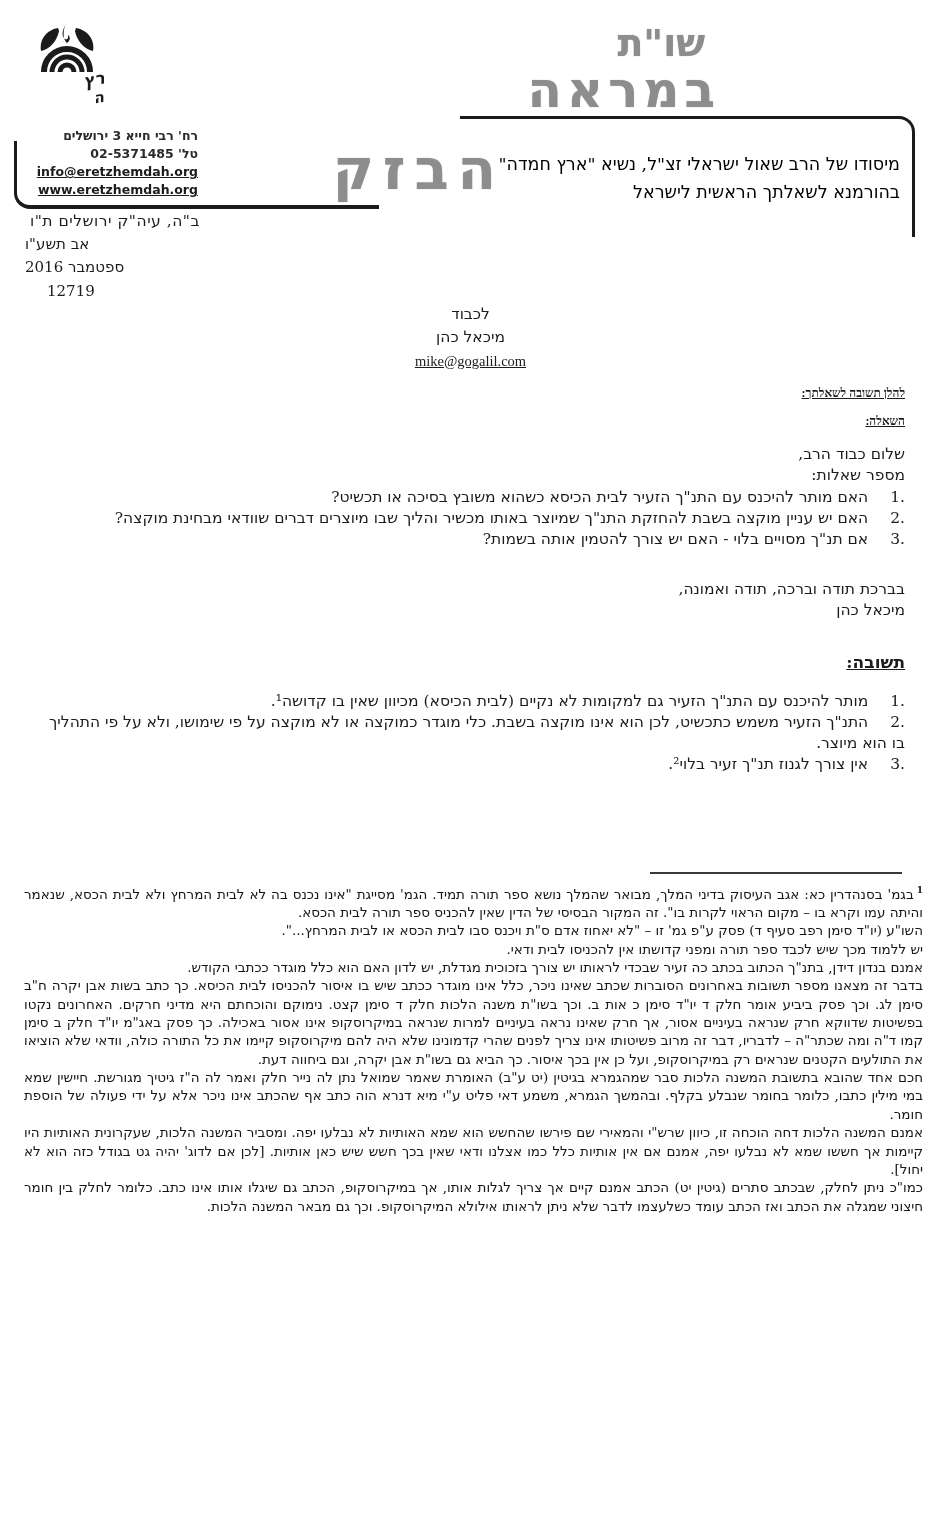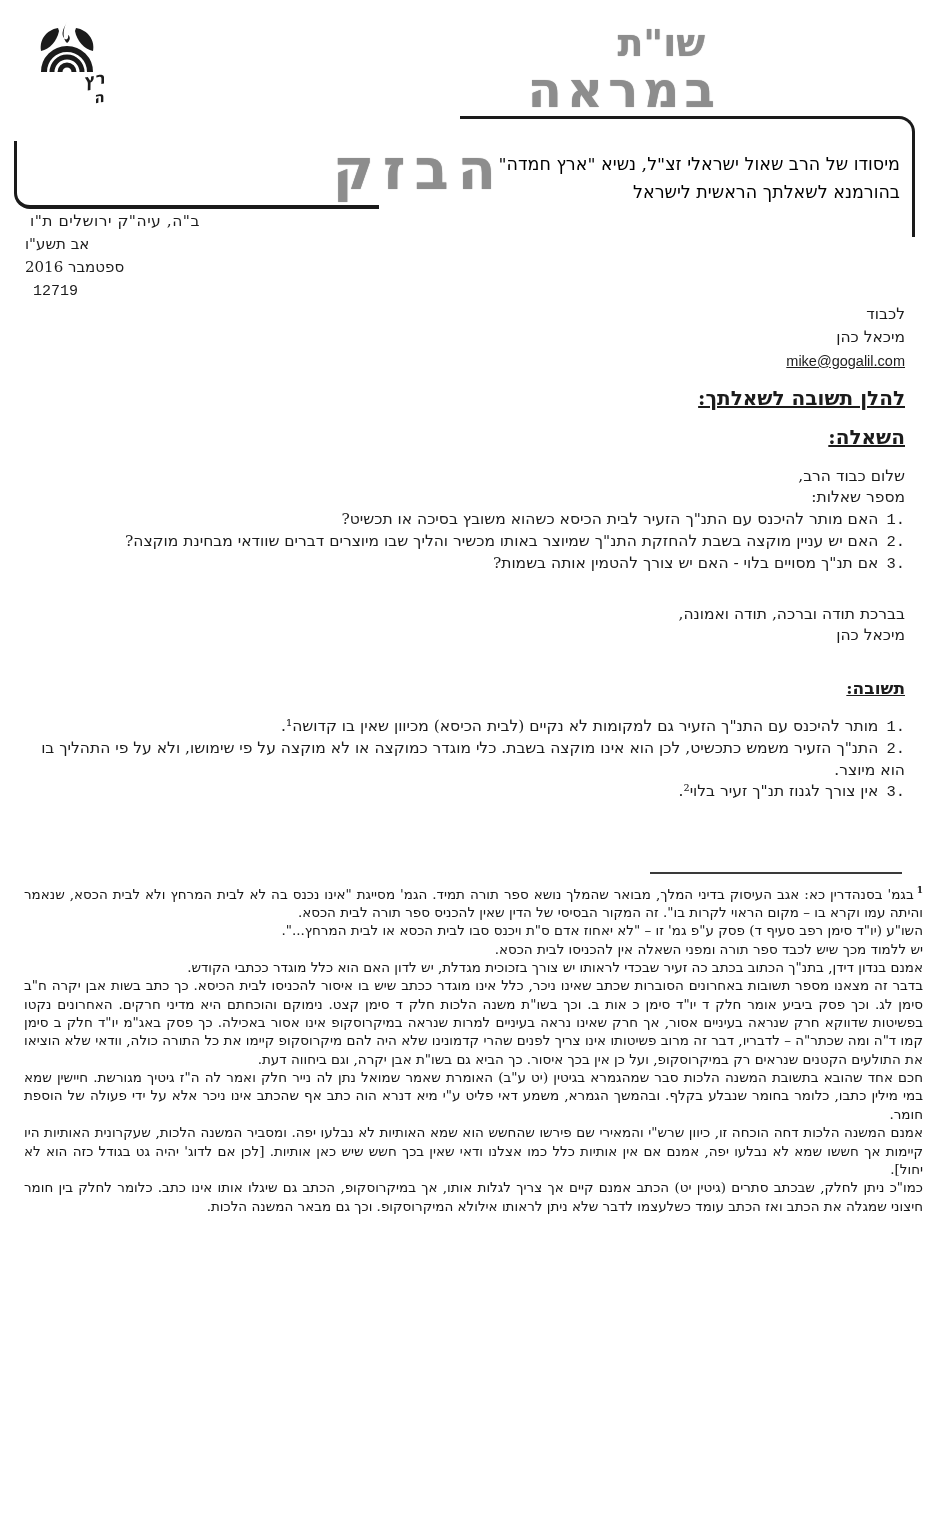--- a/index.html
+++ b/index.html
@@ -21,29 +21,29 @@
   .title1{right:242px;top:20px;font-size:38px;}
   .title2{right:227px;top:60px;font-size:50px;letter-spacing:5px;}
   .title3{right:442px;top:136px;font-size:56px;letter-spacing:9px;}
   .bracket-right{left:460px;top:116px;width:452px;height:118px;
     border-top:3px solid #1a1a1a;border-right:3px solid #1a1a1a;border-radius:0 16px 0 0;}
   .subtitle{right:47px;top:150px;width:430px;text-align:right;font-size:17.5px;line-height:1.6;color:#000000;}
   .dateblock{left:25px;top:233px;text-align:left;font-size:15px;line-height:1.55;}
   .dateblock .num{direction:ltr;display:block;}
   
   .main{top:303px;right:42px;left:36px;font-size:15.5px;line-height:1.38;text-align:right;}
-  .recipient{line-height:1.5;}
+  .recipient{line-height:1.5;text-align:center;}
   .recipient .lnk{direction:ltr;display:inline-block;text-decoration:underline;color:#1c1c1c;
-    font-family:Liberation Sans, sans-serif;font-size:14.5px;}
-  .heading{font-weight:bold;text-decoration:underline;font-size:20px;margin-top:12px;}
+    font-family:Liberation Serif, serif;font-size:14.5px;}
+  .heading{font-weight:bold;text-decoration:underline;font-size:12px;margin-top:12px;font-family:Liberation Serif, serif;}
   .heading2{font-weight:bold;text-decoration:underline;font-size:17px;margin-top:30px;text-align:right;}
   .qbody{margin-top:14px;}
   .para{margin:0;}
   .q-item{margin:0;}
-  .num{margin-left:8px;unicode-bidi:isolate;font-family:Liberation Mono, monospace;}
+  .num{margin-left:22px;unicode-bidi:isolate;}
   .closing{margin-top:28px;}
   .answers{margin-top:16px;line-height:1.35;}
   
   .fn-sep{left:650px;top:872px;width:252px;border-top:2px solid #3a3a3a;height:0;}
   .footnotes{top:884px;left:24px;right:24px;font-size:13.5px;line-height:1.36;text-align:justify;color:#161616;}
   .fn-p{margin:0;}
   sup.fnsup{font-size:9px;vertical-align:super;margin-left:3px;font-weight:bold;}
   svg text{font-family:"DejaVu Sans",sans-serif;}
 </style>
 </head>
@@ -63,20 +63,26 @@
         <path d="M22 52 A15 15 0 0 1 52 52" stroke-width="5"></path>
         <path d="M30 52 A7 7 0 0 1 44 52" stroke-width="5"></path>
       </g>
       <g transform="rotate(-10 37 72)">
         <text x="55" y="70" text-anchor="end" font-size="17" font-weight="bold" font-style="italic" fill="#1b1b1b">ארץ</text>
         <text x="62" y="88" text-anchor="end" font-size="15" font-weight="bold" font-style="italic" fill="#1b1b1b">חמדה</text>
       </g>
     </svg>
   </div>
 
+  <div class="abs contact">
+    <span>רח'  רבי חייא 3 ירושלים</span><br>
+    <span>טל' 02-5371485</span>
+    <a class="lnk" href="#">info@eretzhemdah.org</a>
+    <a class="lnk" href="#">www.eretzhemdah.org</a>
+  </div>
 
   <div class="abs bracket-left"></div>
   <div class="abs bracket-right"></div>
 
   <div class="abs blessing">ב"ה, עיה"ק ירושלים ת"ו</div>
 
   <div class="abs title title1">שו"ת</div>
   <div class="abs title title2">במראה</div>
   <div class="abs title title3">הבזק</div>
 
@@ -120,21 +126,21 @@
         <div class="q-item"><span class="num" dir="ltr">1.</span><span>מותר להיכנס עם התנ"ך הזעיר גם למקומות לא נקיים (לבית הכיסא) מכיוון שאין בו קדושה¹.</span></div>
         <div class="q-item"><span class="num" dir="ltr">2.</span><span>התנ"ך הזעיר משמש כתכשיט, לכן הוא אינו מוקצה בשבת. כלי מוגדר כמוקצה או לא מוקצה על פי שימושו, ולא על פי התהליך בו הוא מיוצר.</span></div>
         <div class="q-item"><span class="num" dir="ltr">3.</span><span>אין צורך לגנוז תנ"ך זעיר בלוי².</span></div>
       </div>
   </div>
 
   <div class="abs fn-sep"></div>
   <div class="abs footnotes">
       <p class="fn-p"><sup class="fnsup">1</sup><span>בגמ' בסנהדרין כא: אגב העיסוק בדיני המלך, מבואר שהמלך נושא ספר תורה תמיד. הגמ' מסייגת "אינו נכנס בה לא לבית המרחץ ולא לבית הכסא, שנאמר והיתה עמו וקרא בו – מקום הראוי לקרות בו". זה המקור הבסיסי של הדין שאין להכניס ספר תורה לבית הכסא.</span></p>
       <p class="fn-p"><span>השו"ע (יו"ד סימן רפב סעיף ד) פסק ע"פ גמ' זו – "לא יאחוז אדם ס"ת ויכנס סבו לבית הכסא או לבית המרחץ...".</span></p>
-      <p class="fn-p"><span>יש ללמוד מכך שיש לכבד ספר תורה ומפני השאלה אין להכניסו לבית הכסא.</span></p>
+      <p class="fn-p"><span>יש ללמוד מכך שיש לכבד ספר תורה ומפני קדושתו אין להכניסו לבית ודאי.</span></p>
       <p class="fn-p"><span>אמנם בנדון דידן, בתנ"ך הכתוב בכתב כה זעיר שבכדי לראותו יש צורך בזכוכית מגדלת, יש לדון האם הוא כלל מוגדר ככתבי הקודש.</span></p>
       <p class="fn-p"><span>בדבר זה מצאנו מספר תשובות באחרונים הסוברות שכתב שאינו ניכר, כלל אינו מוגדר ככתב שיש בו איסור להכניסו לבית הכיסא. כך כתב בשות אבן יקרה ח"ב סימן לג. וכך פסק ביביע אומר חלק ד יו"ד סימן כ אות ב. וכך בשו"ת משנה הלכות חלק ד סימן קצט. נימוקם והוכחתם היא מדיני חרקים. האחרונים נקטו בפשיטות שדווקא חרק שנראה בעיניים אסור, אך חרק שאינו נראה בעיניים למרות שנראה במיקרוסקופ אינו אסור באכילה. כך פסק באג"מ יו"ד חלק ב סימן קמו ד"ה ומה שכתר"ה – לדבריו, דבר זה מרוב פשיטותו אינו צריך לפנים שהרי קדמונינו שלא היה להם מיקרוסקופ קיימו את כל התורה כולה, וודאי שלא הוציאו את התולעים הקטנים שנראים רק במיקרוסקופ, ועל כן אין בכך איסור. כך הביא גם בשו"ת אבן יקרה, וגם ביחווה דעת.</span></p>
       <p class="fn-p"><span>חכם אחד שהובא בתשובת המשנה הלכות סבר שמהגמרא בגיטין (יט ע"ב) האומרת שאמר שמואל נתן לה נייר חלק ואמר לה ה"ז גיטיך מגורשת. חיישין שמא במי מילין כתבו, כלומר בחומר שנבלע בקלף. ובהמשך הגמרא, משמע דאי פליט ע"י מיא דנרא הוה כתב אף שהכתב אינו ניכר אלא על ידי פעולה של הוספת חומר.</span></p>
       <p class="fn-p"><span>אמנם המשנה הלכות דחה הוכחה זו, כיוון שרש"י והמאירי שם פירשו שהחשש הוא שמא האותיות לא נבלעו יפה. ומסביר המשנה הלכות, שעקרונית האותיות היו קיימות אך חששו שמא לא נבלעו יפה, אמנם אם אין אותיות כלל כמו אצלנו ודאי שאין בכך חשש שיש כאן אותיות. [לכן אם לדוג' יהיה גט בגודל כזה הוא לא יחול].</span></p>
       <p class="fn-p"><span>כמו"כ ניתן לחלק, שבכתב סתרים (גיטין יט) הכתב אמנם קיים אך צריך לגלות אותו, אך במיקרוסקופ, הכתב גם שיגלו אותו אינו כתב. כלומר לחלק בין חומר חיצוני שמגלה את הכתב ואז הכתב עומד כשלעצמו לדבר שלא ניתן לראותו אילולא המיקרוסקופ. וכך גם מבאר המשנה הלכות.</span></p>
     </div>
 
 </div>
 
 </body></html>

